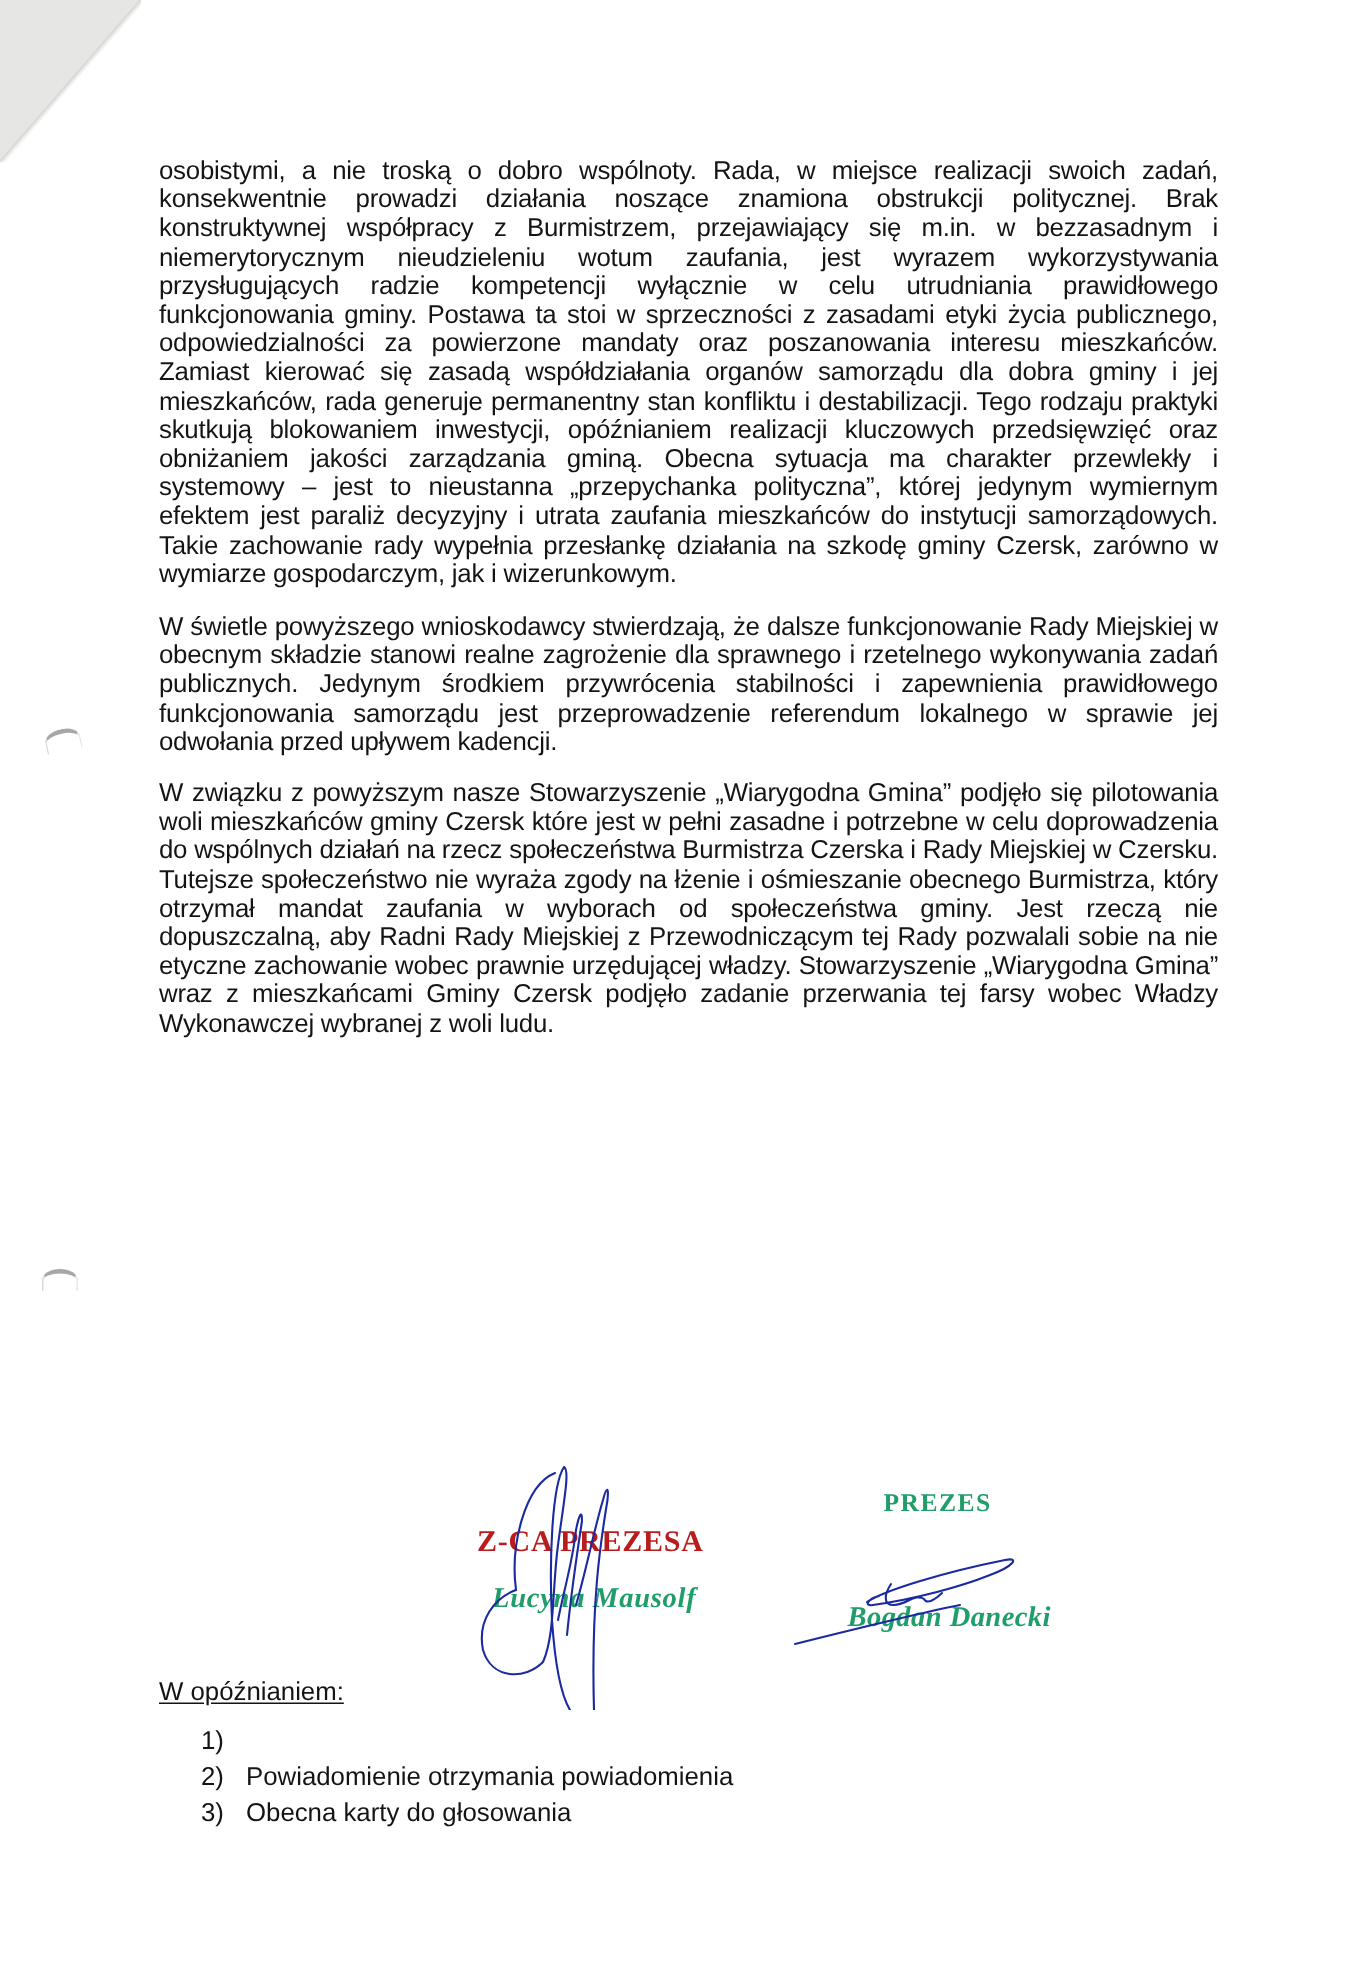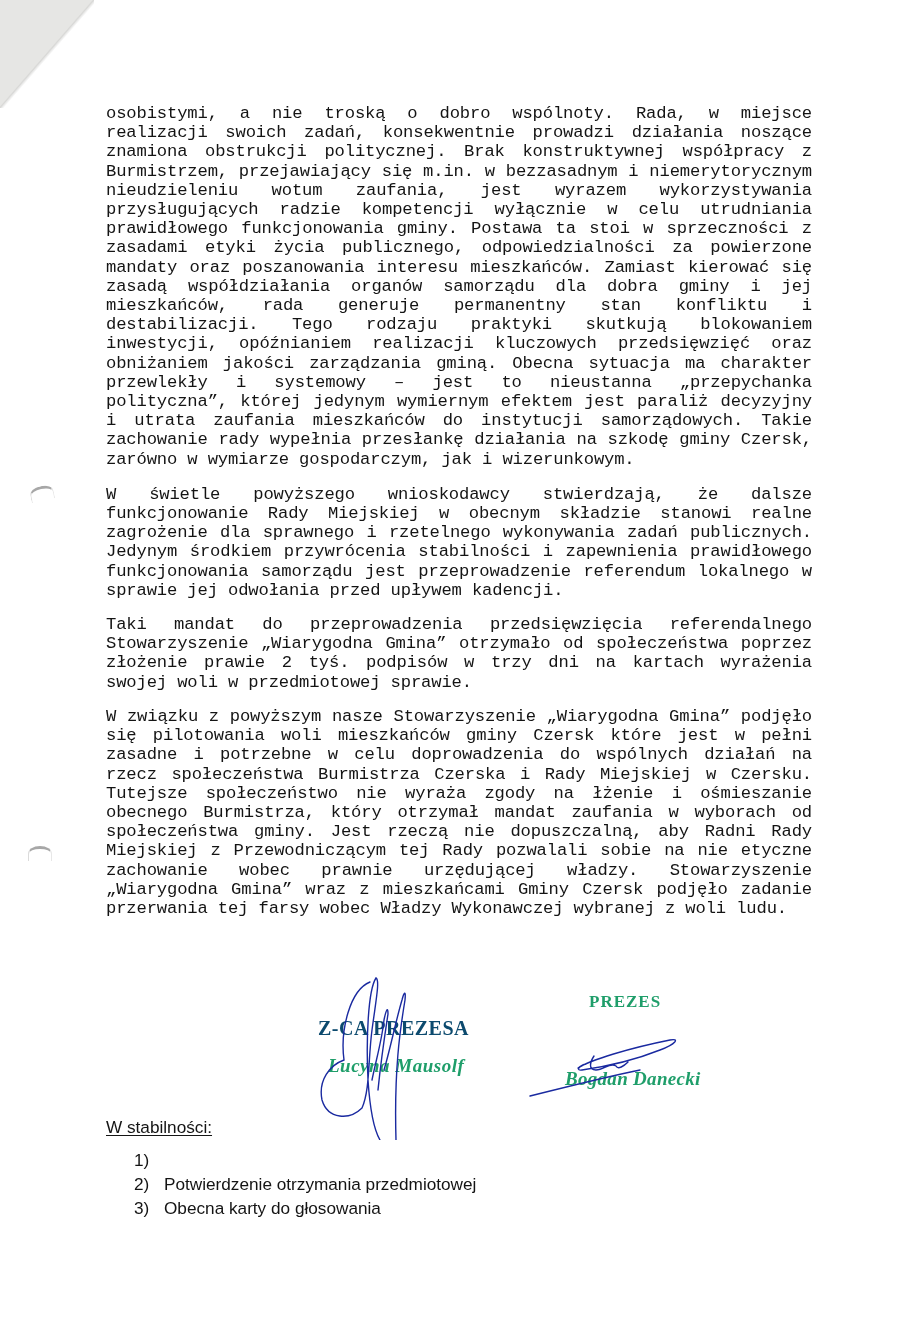--- a/index.html
+++ b/index.html
@@ -25,21 +25,21 @@
       opacity: 0.75;
     }
     .hole-1 { left: 30px; top: 486px; transform: rotate(-12deg); }
     .hole-2 { left: 28px; top: 846px; }
 
     .body-text {
       position: absolute; left: 106px; top: 104px; width: 706px;
       font-size: 17.2px; line-height: 19.2px;
       text-align: justify; letter-spacing: -0.15px;
     }
-    .body-text p { margin: 0 0 15px 0; font-family: Liberation Mono, monospace; }
+    .body-text p { margin: 0 0 15px 0; }
     .body-text p.first { margin-bottom: 16px; }
 
     .stamp {
       position: absolute;
       font-family: "Liberation Serif", serif; font-weight: bold;
       color: #1f9e6a;
     }
     .stamp-vice-title { left: 318px; top: 1017px; font-size: 20px; letter-spacing: 0.5px; }
     .stamp-vice-name { left: 328px; top: 1055px; font-size: 19px; font-style: italic; letter-spacing: 0.5px; }
     .stamp-pres-title { left: 589px; top: 992px; font-size: 17px; letter-spacing: 1px; }
@@ -64,42 +64,41 @@
 <body>
 
 <div class="corner-fold"></div>
 <div class="corner-fold-edge"></div>
 <div class="hole-mark hole-1"></div>
 <div class="hole-mark hole-2"></div>
 
 <div class="body-text">
   <p class="first">osobistymi, a nie troską o dobro wspólnoty. Rada, w miejsce realizacji swoich zadań, konsekwentnie prowadzi działania noszące znamiona obstrukcji politycznej. Brak konstruktywnej współpracy z Burmistrzem, przejawiający się m.in. w bezzasadnym i niemerytorycznym nieudzieleniu wotum zaufania, jest wyrazem wykorzystywania przysługujących radzie kompetencji wyłącznie w celu utrudniania prawidłowego funkcjonowania gminy. Postawa ta stoi w sprzeczności z zasadami etyki życia publicznego, odpowiedzialności za powierzone mandaty oraz poszanowania interesu mieszkańców. Zamiast kierować się zasadą współdziałania organów samorządu dla dobra gminy i jej mieszkańców, rada generuje permanentny stan konfliktu i destabilizacji. Tego rodzaju praktyki skutkują blokowaniem inwestycji, opóźnianiem realizacji kluczowych przedsięwzięć oraz obniżaniem jakości zarządzania gminą. Obecna sytuacja ma charakter przewlekły i systemowy – jest to nieustanna „przepychanka polityczna”, której jedynym wymiernym efektem jest paraliż decyzyjny i utrata zaufania mieszkańców do instytucji samorządowych. Takie zachowanie rady wypełnia przesłankę działania na szkodę gminy Czersk, zarówno w wymiarze gospodarczym, jak i wizerunkowym.</p>
   <p>W świetle powyższego wnioskodawcy stwierdzają, że dalsze funkcjonowanie Rady Miejskiej w obecnym składzie stanowi realne zagrożenie dla sprawnego i rzetelnego wykonywania zadań publicznych. Jedynym środkiem przywrócenia stabilności i zapewnienia prawidłowego funkcjonowania samorządu jest przeprowadzenie referendum lokalnego w sprawie jej odwołania przed upływem kadencji.</p>
-  <p>Taki mandat do przeprowadzenia przedsięwzięcia referendalnego Stowarzyszenie „Wiarygodna Gmina” otrzymało od społeczeństwa poprzez złożenie prawie 2 tyś. podpisów w trzy dni na kartach wyrażenia swojej woli w przedmiotowej sprawie.</p>
   <p>W związku z powyższym nasze Stowarzyszenie „Wiarygodna Gmina” podjęło się pilotowania woli mieszkańców gminy Czersk które jest w pełni zasadne i potrzebne w celu doprowadzenia do wspólnych działań na rzecz społeczeństwa Burmistrza Czerska i Rady Miejskiej w Czersku. Tutejsze społeczeństwo nie wyraża zgody na łżenie i ośmieszanie obecnego Burmistrza, który otrzymał mandat zaufania w wyborach od społeczeństwa gminy. Jest rzeczą nie dopuszczalną, aby Radni Rady Miejskiej z Przewodniczącym tej Rady pozwalali sobie na nie etyczne zachowanie wobec prawnie urzędującej władzy. Stowarzyszenie „Wiarygodna Gmina” wraz z mieszkańcami Gminy Czersk podjęło zadanie przerwania tej farsy wobec Władzy Wykonawczej wybranej z woli ludu.</p>
 </div>
 
-<div class="stamp stamp-vice-title" style="color: #0c4a6e; text-align: right;">Z-CA PREZESA</div>
+<div class="stamp stamp-vice-title" style="color: #b91c1c; text-align: right;">Z-CA PREZESA</div>
 <div class="stamp stamp-vice-name" style="color: rgb(31, 158, 106);">Lucyna Mausolf</div>
 <svg class="signature sig-vice" viewBox="0 0 120 170">
   <path d="M60 12 C40 20, 30 60, 34 90 C20 95, 8 110, 12 130 C18 150, 40 150, 52 138 C60 120, 58 90, 62 60 C66 30, 70 10, 66 8 C58 20, 56 70, 58 110 C60 140, 64 160, 70 170 M62 110 C66 90, 72 70, 74 50 C76 40, 78 36, 78 44 C74 70, 70 100, 68 120 M74 100 C80 80, 86 50, 92 30 C94 22, 96 20, 95 30 C90 60, 84 100, 86 170" fill="none" stroke="#1a2aa0" stroke-width="1.4" stroke-linecap="round"></path>
 </svg>
 
 <div class="stamp stamp-pres-title" style="color: rgb(31, 158, 106);">PREZES</div>
 <div class="stamp stamp-pres-name" style="color: rgb(31, 158, 106);">Bogdan Danecki</div>
 <svg class="signature sig-pres" viewBox="0 0 180 70">
   <path d="M10 66 C50 56, 90 46, 120 40 M58 38 C70 30, 110 18, 150 10 C160 8, 156 14, 140 20 C120 28, 90 36, 62 40 C56 41, 58 36, 66 34 M74 26 C70 32, 68 40, 76 40 C84 40, 90 32, 96 36 C98 40, 104 36, 108 32" fill="none" stroke="#1a2aa0" stroke-width="1.4" stroke-linecap="round"></path>
 </svg>
 
-<div class="attachments-heading">W stabilności:</div>
+<div class="attachments-heading">W opóźnianiem:</div>
 <ol class="attachments-list">
   <li>
     <span class="num">1)</span>
   </li>
   <li>
     <span class="num">2)</span>
-    <span>Potwierdzenie otrzymania przedmiotowej</span>
+    <span>Powiadomienie otrzymania powiadomienia</span>
   </li>
   <li>
     <span class="num">3)</span>
     <span>Obecna karty do głosowania</span>
   </li>
 </ol>
 
 </body></html>

